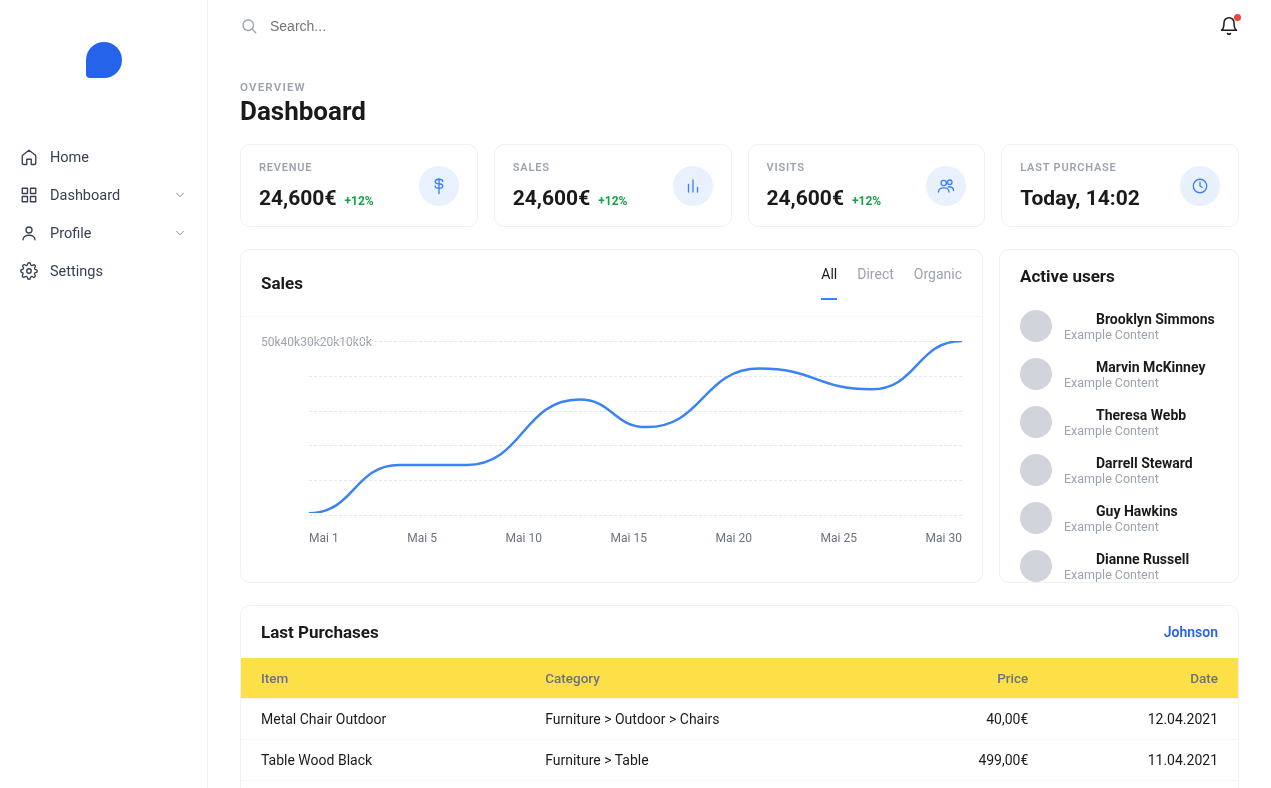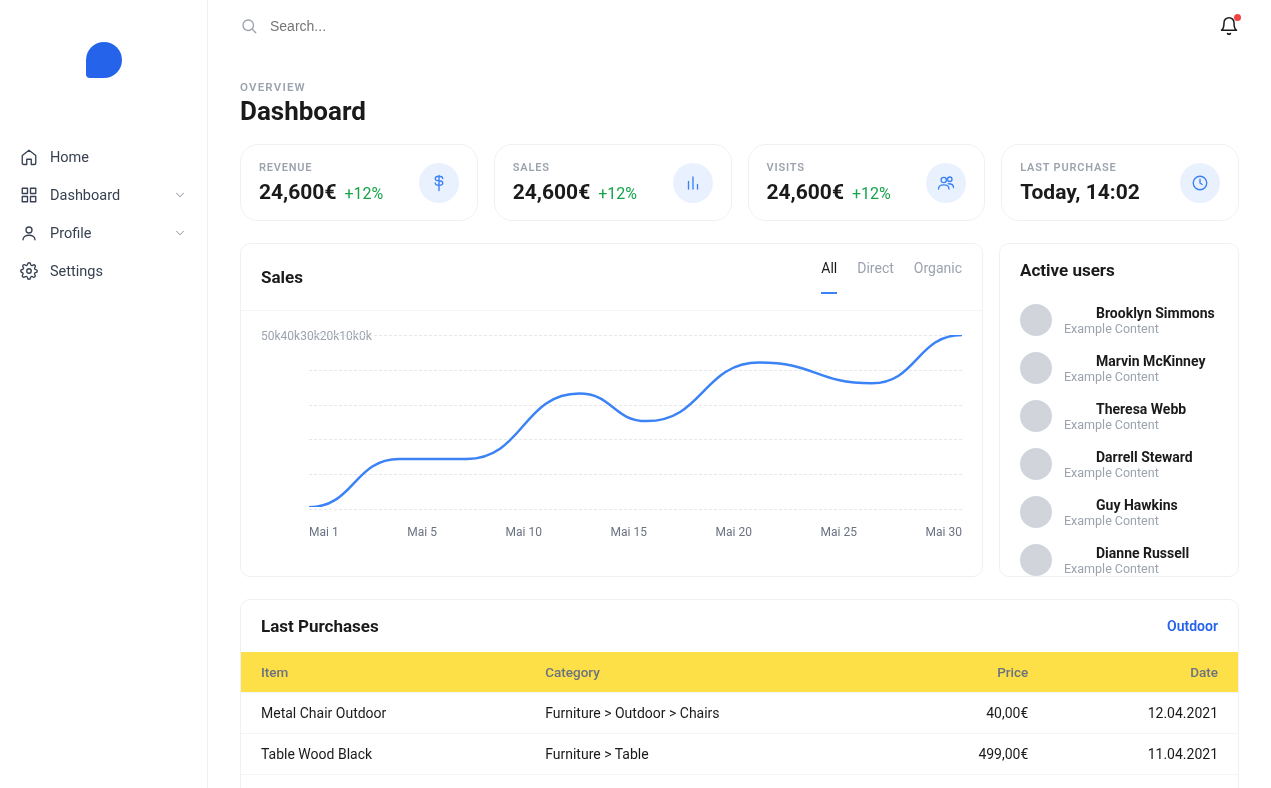--- a/index.html
+++ b/index.html
@@ -27,24 +27,24 @@
 .search { display: flex; align-items: center; gap: 12px; flex: 1; color: #9ca3af; }
 .search input { border: none; outline: none; font-size: 14px; flex: 1; }
 .bell-wrap { position: relative; cursor: pointer; }
 .bell-dot { position: absolute; top: -2px; right: -2px; width: 7px; height: 7px; background: #ef4444; border-radius: 50%; }
 
 .header-block { padding: 28px 0 18px; }
 .eyebrow { font-size: 11.5px; letter-spacing: 1.2px; color: #9ca3af; font-weight: 600; }
 .page-title { font-size: 26px; font-weight: 700; margin-top: 2px; }
 
 .stats { display: grid; grid-template-columns: repeat(4, 1fr); gap: 16px; }
-.stat { border: 1px solid #eef0f3; border-radius: 18px; padding: 16px 18px; display: flex; align-items: center; justify-content: space-between; }
+.stat { border: 1px solid #eef0f3; border-radius: 10px; padding: 16px 18px; display: flex; align-items: center; justify-content: space-between; }
 .stat-label { font-size: 11px; letter-spacing: 0.8px; color: #9ca3af; font-weight: 600; }
-.stat-value { font-size: 21px; font-weight: 700; display: flex; align-items: baseline; gap: 8px; margin-top: 6px;}
-.delta { font-size: 16px; font-weight: 400; color: #16a34a; }
+.stat-value { font-size: 21px; font-weight: 700; display: flex; align-items: baseline; gap: 8px; margin-top: 12px;}
+.delta { font-size: 12px; font-weight: 700; color: #16a34a; }
 .stat-icon { width: 40px; height: 40px; border-radius: 50%; background: #eaf1fe; display: flex; align-items: center; justify-content: center; color: #3b82f6; }
 
 .row2 { display: grid; grid-template-columns: 1fr 240px; gap: 16px; margin-top: 22px; }
 .panel { border: 1px solid #eef0f3; border-radius: 10px; }
 .panel-head { display: flex; align-items: center; justify-content: space-between; padding: 16px 20px; border-bottom: 1px solid #f2f4f7; }
 .panel-title { font-size: 17px; font-weight: 700; }
 .tabs { display: flex; gap: 20px; font-size: 14px; }
 .tab { color: #9ca3af; cursor: pointer; padding-bottom: 16px; }
 .tab.active { color: #1a1a1a; border-bottom: 2px solid #3b82f6; }
 
@@ -314,21 +314,21 @@
                 <div class="sub">Example Content</div>
               </div>
             </div>
           </div>
       </div>
     </div>
 
     <div class="purchases">
       <div class="purch-head">
         <div class="panel-title">Last Purchases</div>
-        <div class="export">Outdoor</div>
+        <div class="export">Johnson</div>
       </div>
       <table>
         <thead>
             <tr id="pcols">
               <th>Item</th>
               <th>Category</th>
               <th class="r">Price</th>
               <th class="r">Date</th>
             </tr>
           </thead>

